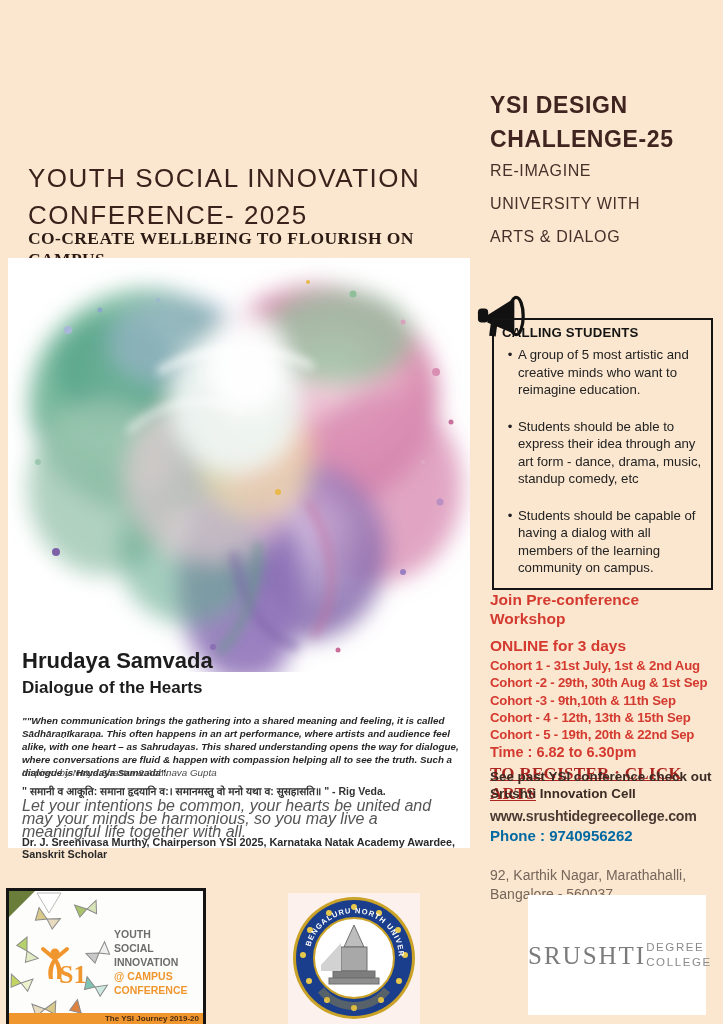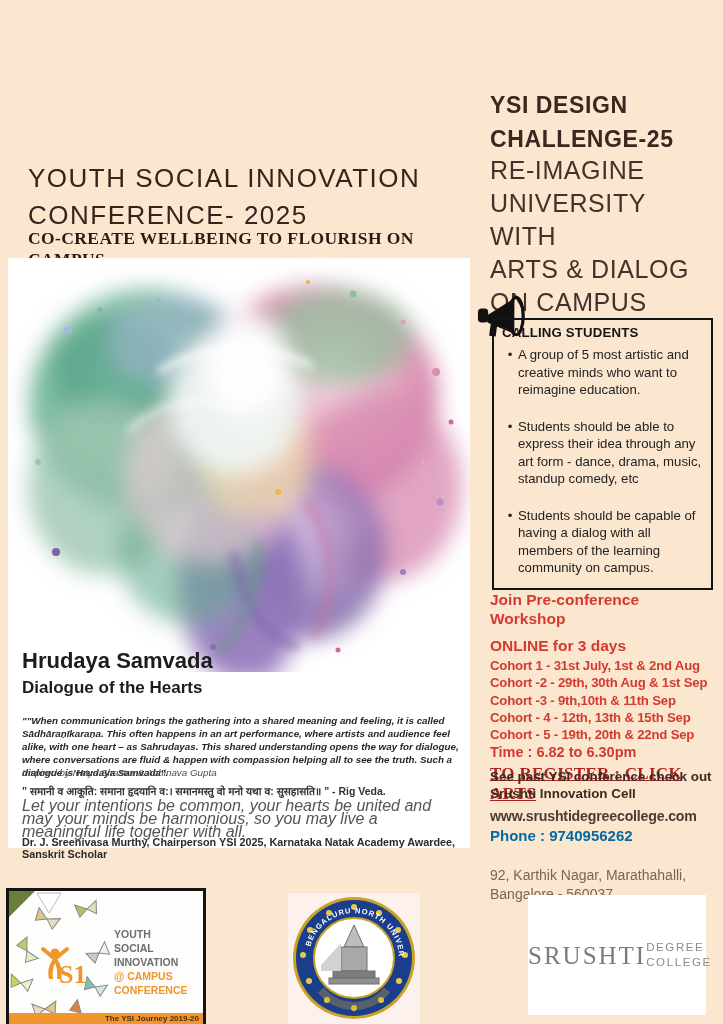--- a/index.html
+++ b/index.html
@@ -21,21 +21,21 @@
   .hs-inspired{position:absolute;left:14px;top:509px;width:438px;font-size:9.8px;font-style:italic;color:#4b4b4b;}
   .hs-veda{position:absolute;left:14px;top:526px;width:438px;font-size:10.5px;font-weight:bold;color:#333;}
   .hs-trans{position:absolute;left:14px;top:541px;width:438px;font-size:16px;font-style:italic;
     color:#555;line-height:13px;}
   .hs-attr{position:absolute;left:14px;top:578px;width:444px;font-size:10.8px;font-weight:bold;color:#2a2a2a;}
 
   
   .r-title{position:absolute;left:490px;top:88px;width:225px;color:#3f2420;
     font-size:23px;font-weight:bold;letter-spacing:.6px;line-height:34px;}
   .r-sub{position:absolute;left:490px;top:154px;width:228px;color:#46302a;
-    font-size:25px;font-weight:400;letter-spacing:.6px;line-height:33px;}
+    font-size:16px;font-weight:400;letter-spacing:.6px;line-height:33px;}
 
   .mega{position:absolute;left:477px;top:292px;width:56px;height:50px;}
 
   .call-box{position:absolute;left:492px;top:318px;width:209px;height:263px;
     border:2.5px solid #141414;padding:5px 0 0 8px;}
   .call-head{font-size:13.2px;font-weight:bold;color:#141414;letter-spacing:.2px;margin-bottom:6px;}
   .call-item{display:flex;font-size:13.2px;color:#222;line-height:17.5px;margin-bottom:19px;padding-right:4px;}
   .call-item .dot{width:16px;flex:0 0 16px;text-align:center;}
 
   .red-block{position:absolute;left:490px;top:590px;width:226px;color:#d43a30;}
@@ -162,21 +162,20 @@
   </div>
 
   <div class="r-title">
     <div>YSI DESIGN</div>
     <div>CHALLENGE-25</div>
   </div>
   <div class="r-sub">
     <div>RE-IMAGINE</div>
     <div>UNIVERSITY WITH</div>
     <div>ARTS &amp; DIALOG</div>
-    <div>ON CAMPUS</div>
   </div>
 
   <svg class="mega" viewBox="0 0 60 52" aria-hidden="true">
     <rect x="1" y="17" width="11" height="15" rx="4" fill="#111"></rect>
     <polygon points="11,24 40,6 40,44 11,32" fill="#111"></polygon>
     <ellipse cx="42" cy="25" rx="7.5" ry="20" fill="none" stroke="#111" stroke-width="3.5"></ellipse>
     <polygon points="15,31 22,32 20,47 13,46" fill="#111"></polygon>
   </svg>
 
   <div class="call-box">

